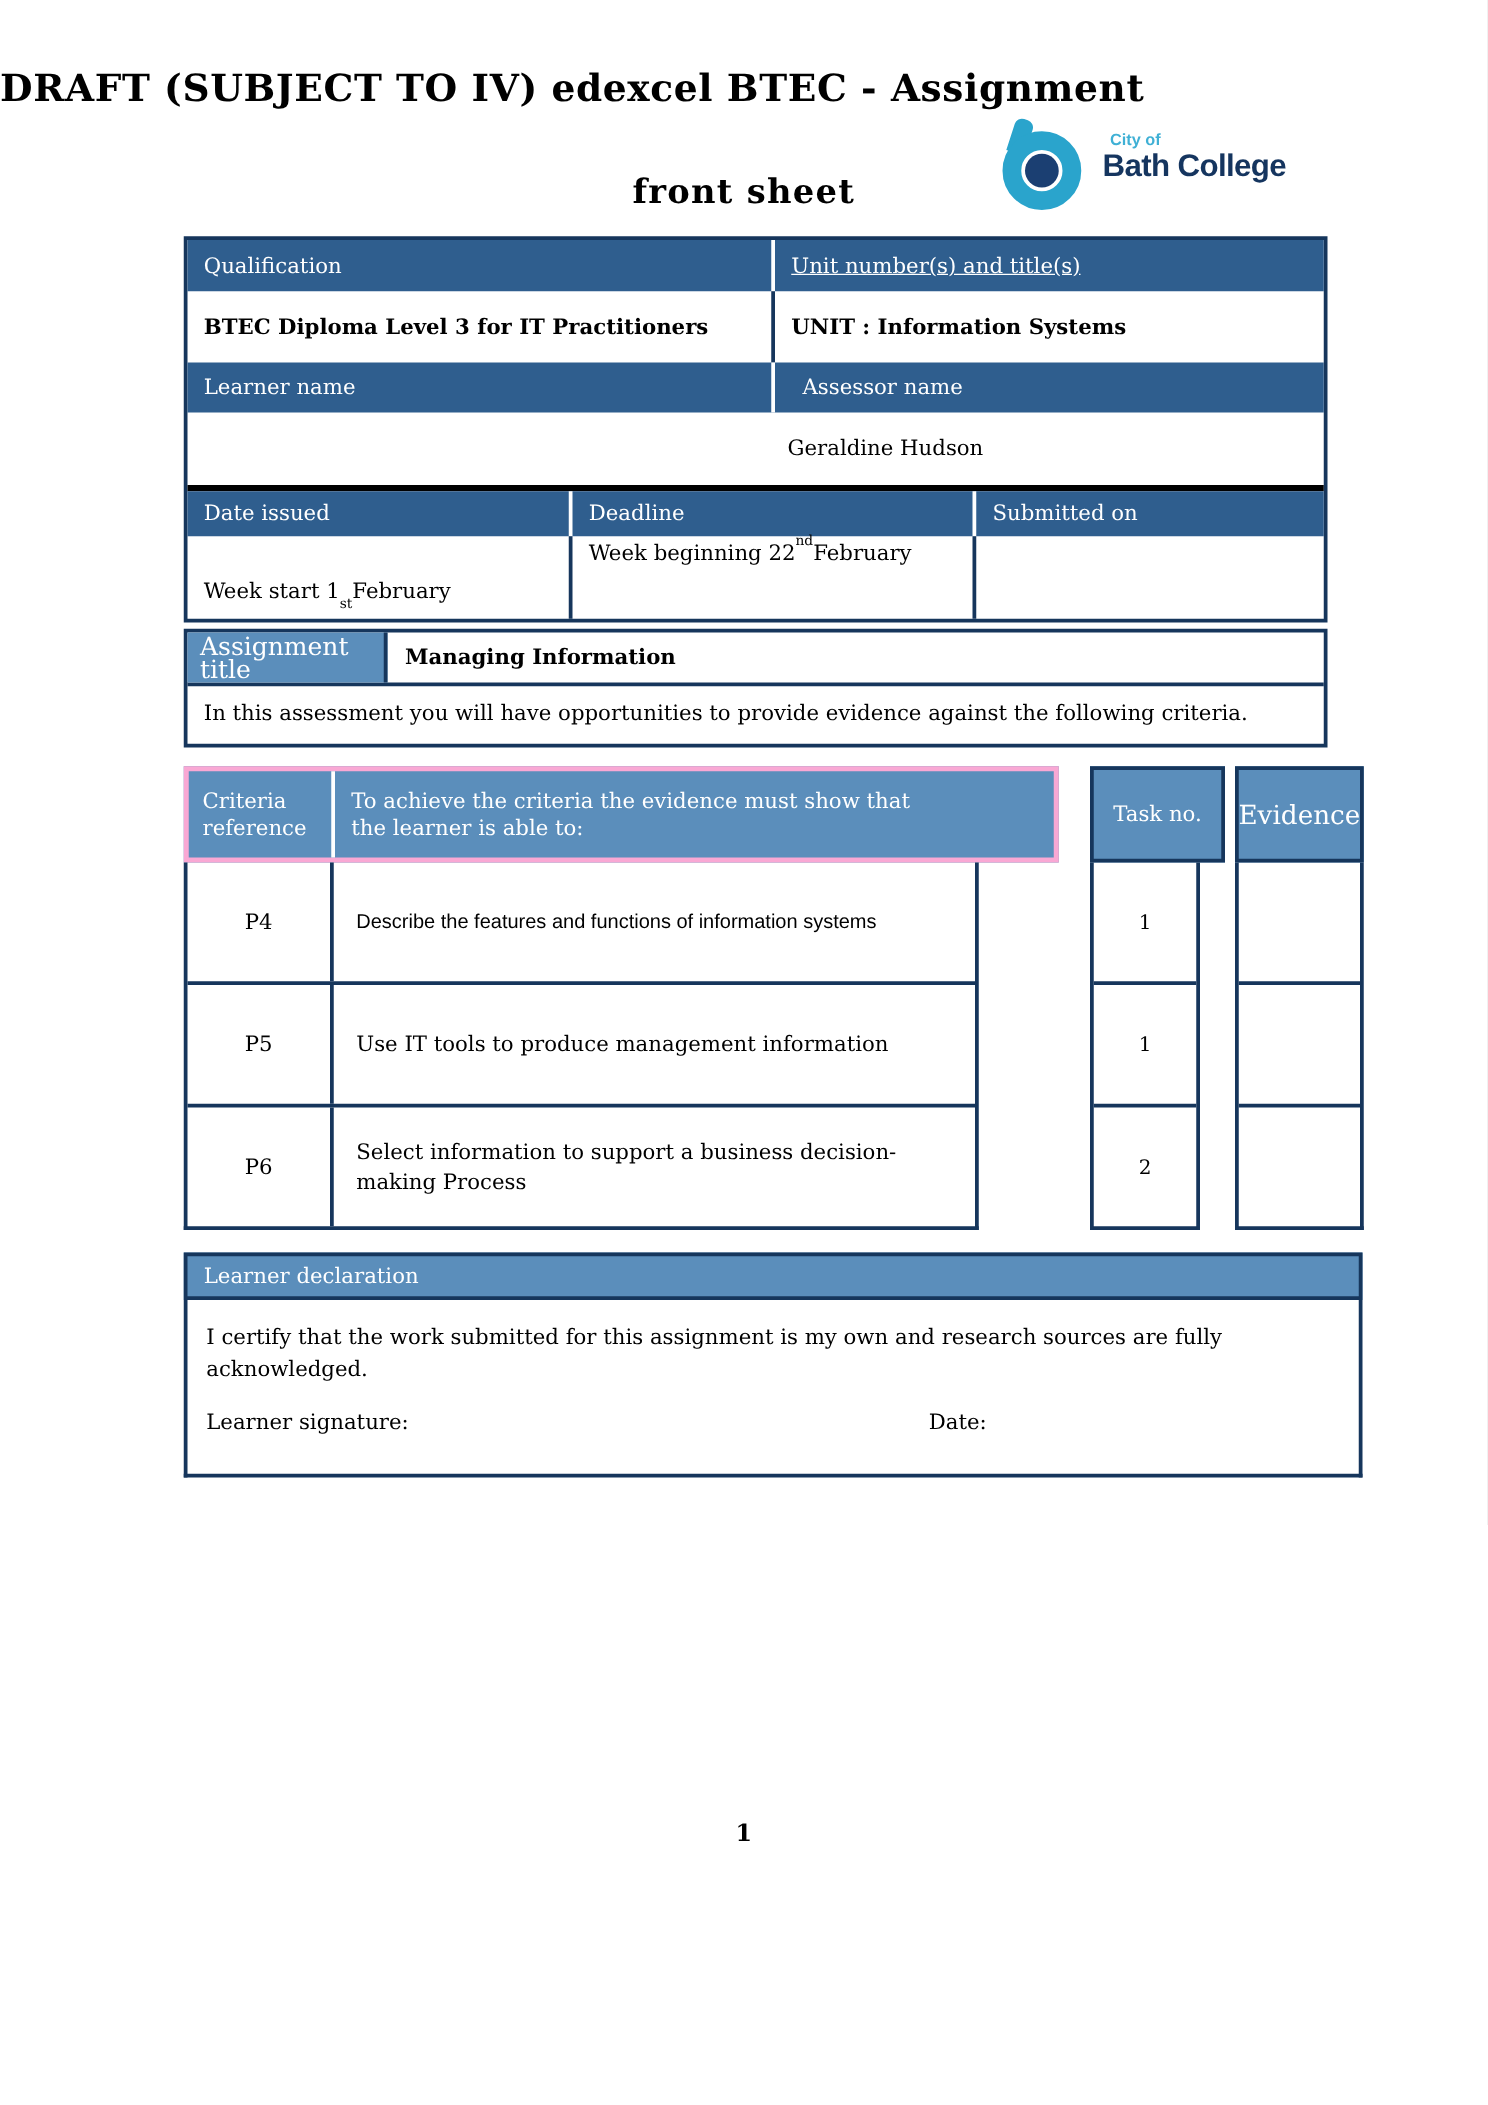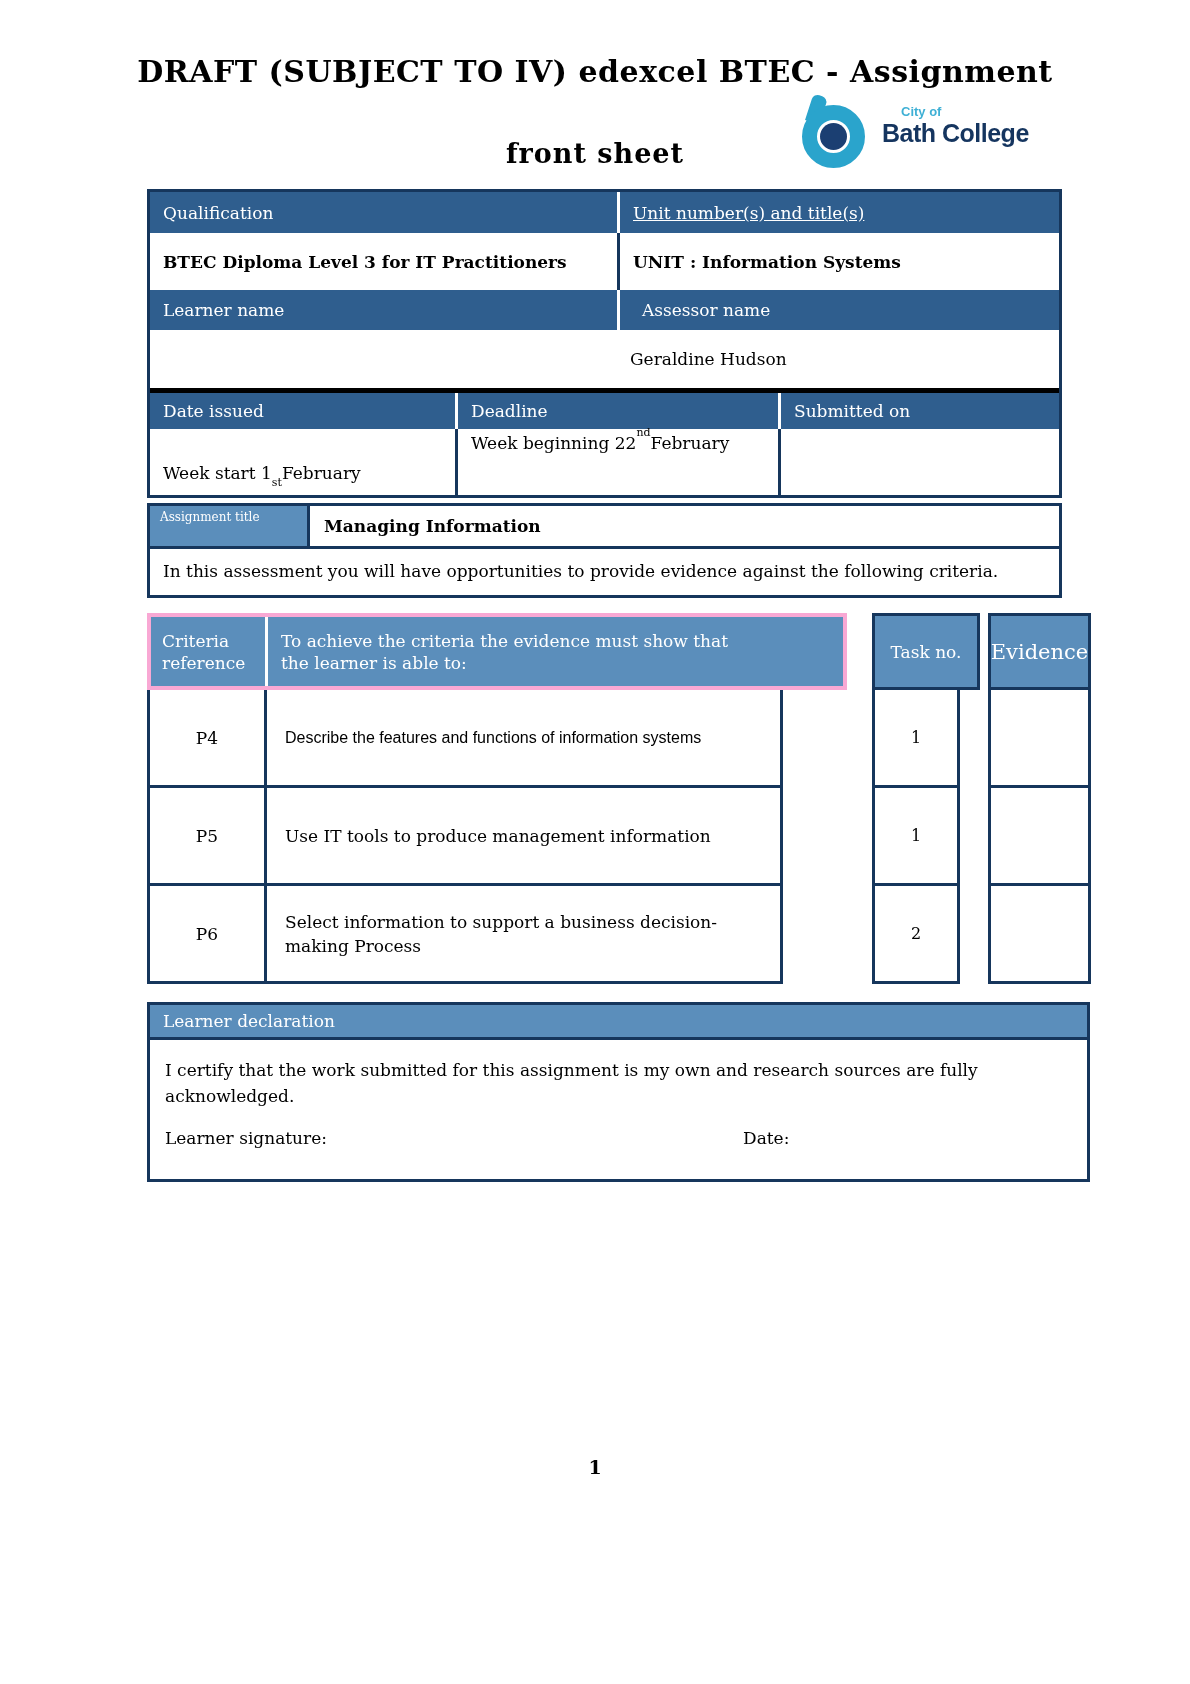--- a/index.html
+++ b/index.html
@@ -9,42 +9,42 @@
     width:1190px; height:1684px;
     background:#ffffff;
     margin:0 auto;
     font-family:"DejaVu Serif", serif;
     color:#000;
     overflow:hidden;
   }
   
   .title {
     position:absolute; top:54px; left:0; width:100%;
-    text-align:center; font-size:30px; font-weight:bold; letter-spacing:0.5px;
+    text-align:left; font-size:30px; font-weight:bold; letter-spacing:0.5px;
   }
   .subtitle {
     position:absolute; top:138px; left:0; width:100%;
     text-align:center; font-size:27px; font-weight:bold; letter-spacing:1px;
   }
   .logo { position:absolute; left:800px; top:96px; width:250px; height:76px; background:#fff; }
   .logo-mark { position:absolute; left:0; top:0; width:72px; height:72px; }
   .logo-ring {
     position:absolute; left:2px; top:9px; width:63px; height:63px;
     border:15px solid #2AA4CC; border-radius:50%;
   }
   .logo-stem {
     position:absolute; left:9px; top:-1px; width:15px; height:28px;
     background:#2AA4CC; border-radius:6px 6px 0 0; transform:rotate(18deg);
   }
   .logo-dot {
     position:absolute; left:20px; top:27px; width:27px; height:27px;
     background:#1B3F72; border-radius:50%;
   }
   .logo-text { position:absolute; left:82px; top:8px; font-family:"Liberation Sans", sans-serif; }
-  .logo-tagline { color:#3FB0D5; font-size:13px; font-weight:bold; margin-left:19px; }
+  .logo-tagline { color:#3FB0D5; font-size:13px; font-weight:bold; margin-left:6px; }
   .logo-name { color:#15355F; font-size:25px; font-weight:bold; letter-spacing:-0.5px; }
 
   
   .stack {
     position:absolute; left:147px; top:189px; width:915px;
     border:3px solid #16365C;
     font-size:17px;
   }
   .row { display:grid; }
   .hdr { background:#2F5E8E; color:#ffffff; }
@@ -66,21 +66,21 @@
   sup { font-size:11px; line-height:0; }
 
   
   .assign {
     position:absolute; left:147px; top:503px; width:915px;
     border:3px solid #16365C; font-size:17px;
   }
   .a-r1 { display:grid; grid-template-columns:160px 1fr; height:40px; }
   .a-label {
     background:#5B8EBB; color:#fff; border-right:3px solid #16365C;
-    padding:2px 8px 0 10px; font-size:12px; line-height:18px;
+    padding:2px 8px 0 10px; font-size:20px; line-height:18px;
   }
   .a-value { display:flex; align-items:center; padding-left:14px; font-weight:bold; }
   .a-r2 { border-top:3px solid #16365C; height:49px; padding:12px 8px 0 13px; }
 
   
   .c-hdr-main {
     position:absolute; left:147px; top:613px; width:700px; height:77px;
     background:#5B8EBB; border:4px solid #f9a8d4; color:#fff;
     display:grid; grid-template-columns:117px 1fr; font-size:17px;
   }

